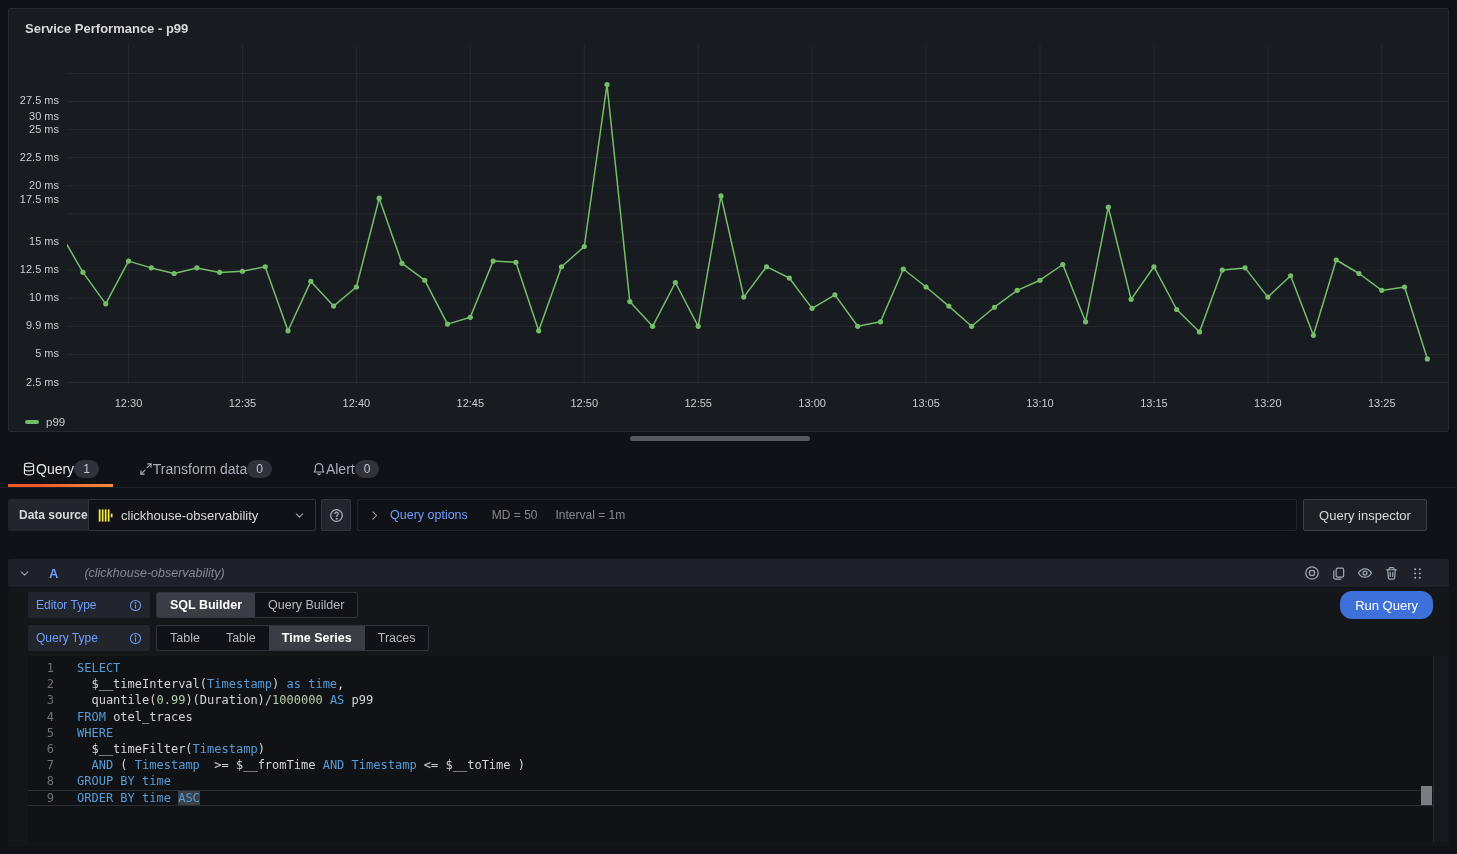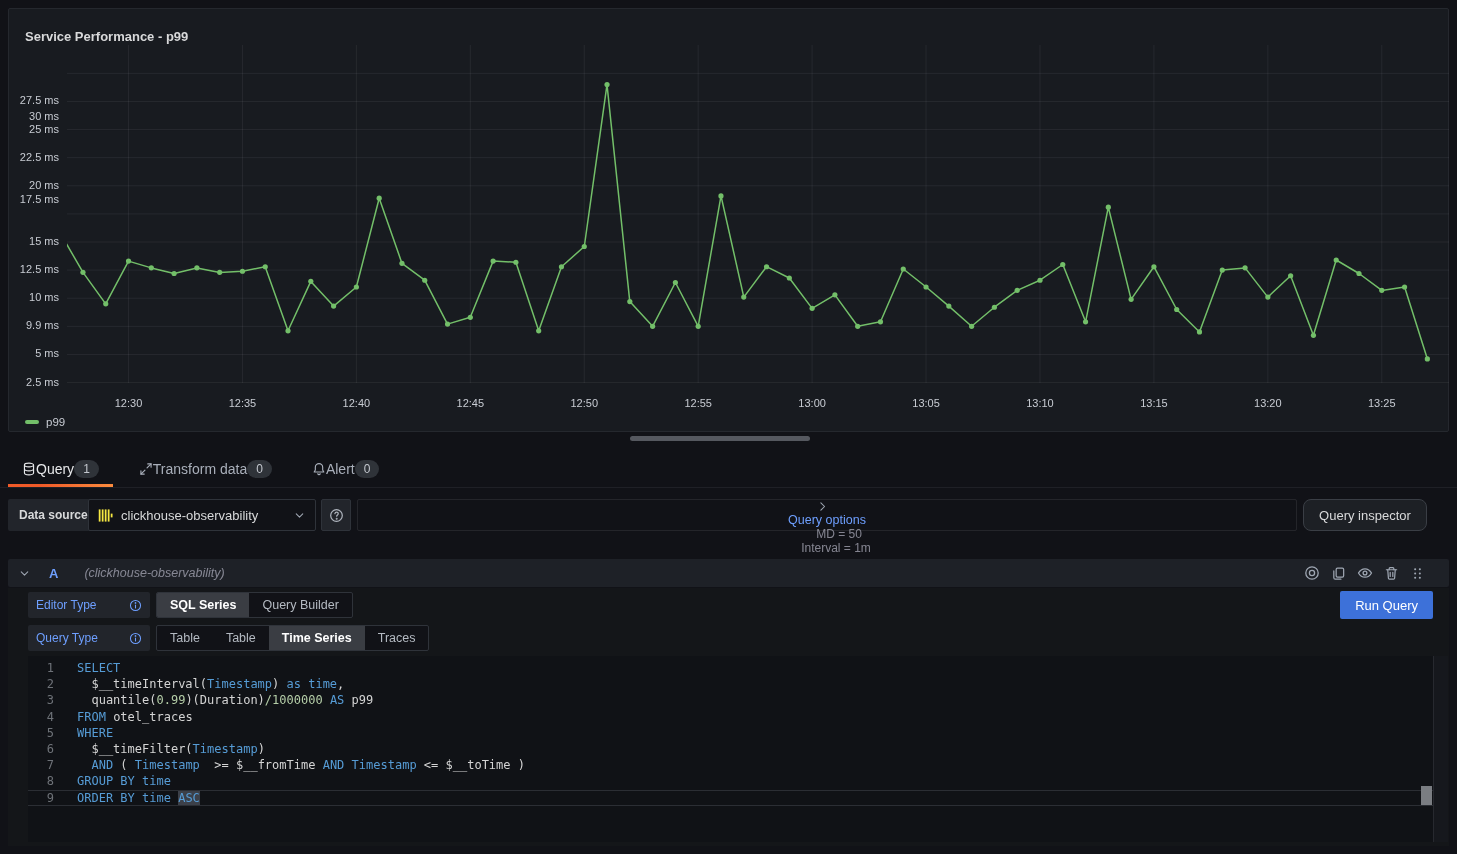--- a/index.html
+++ b/index.html
@@ -2,21 +2,21 @@
 <html><head>
 <meta charset="utf-8">
 <style>
   html,body{margin:0;padding:0;background:#0c0d10;}
   .page{position:relative;width:1457px;height:854px;background:#111217;overflow:hidden;
         font-family:"Liberation Sans",sans-serif;color:#d8d9da;}
 
   
   .panel{position:absolute;left:8px;top:8px;width:1441px;height:424px;background:#181b20;
          border:1px solid #25282e;border-radius:2px;box-sizing:border-box;}
-  .panel-title{position:absolute;left:16px;top:20px;font-size:13px;font-weight:700;color:#d8d9da;cursor:pointer;}
+  .panel-title{position:absolute;left:16px;top:12px;font-size:13px;font-weight:700;color:#d8d9da;cursor:pointer;}
   #plot{position:absolute;left:58px;top:36px;width:1382px;height:346px;}
   #plot svg{display:block;}
   .ylab{position:absolute;left:0;width:50px;text-align:right;font-size:11px;color:#c8ccd3;}
   .xlab{position:absolute;top:388px;font-size:11px;color:#c8ccd3;transform:translateX(-50%);}
   .legend{position:absolute;left:16px;top:407px;display:flex;align-items:center;gap:7px;}
   .legend-swatch{width:14px;height:4px;border-radius:2px;}
   .legend-label{font-size:11.5px;color:#c8ccd3;cursor:pointer;}
 
   
   .hscroll-thumb{position:absolute;left:630px;top:436px;width:180px;height:5px;border-radius:3px;background:#55585f;}
@@ -35,26 +35,26 @@
   
   .ds-label{position:absolute;left:8px;top:499px;height:32px;display:flex;align-items:center;
             padding:0 11px;background:#22252b;border-radius:2px;font-size:12px;font-weight:600;color:#d8d9da;box-sizing:border-box;}
   .ds-select{position:absolute;left:88px;top:499px;width:228px;height:32px;background:#111217;
              border:1px solid #2f333a;border-radius:2px;display:flex;align-items:center;gap:8px;
              padding:0 9px;box-sizing:border-box;font-size:13px;color:#d8d9da;cursor:pointer;}
   .ds-select .chev{margin-left:auto;color:#9fa7b3;display:flex;}
   .ds-help{position:absolute;left:321px;top:499px;width:30px;height:32px;border:1px solid #2f333a;background:#22252b;
            border-radius:2px;display:flex;align-items:center;justify-content:center;color:#aeb4bd;box-sizing:border-box;cursor:pointer;}
   .ds-opts{position:absolute;left:357px;top:499px;width:940px;height:32px;border:1px solid rgba(204,204,220,0.1);
-           border-radius:2px;display:flex;align-items:center;box-sizing:border-box;padding:0 10px;flex-direction:column;}
+           border-radius:2px;display:flex;align-items:center;box-sizing:border-box;padding:0 10px;}
   .ds-opts .chev-r{color:#9fa7b3;display:flex;margin-right:9px;cursor:pointer;}
   .qopts{color:#6e9fff;font-size:12.5px;font-weight:500;cursor:pointer;}
   .opt-kv{color:rgba(204,204,220,0.62);font-size:12px;margin-left:24px;}
   .btn-secondary{position:absolute;left:1303px;top:499px;width:124px;height:32px;background:#1d2025;
-           border:1px solid #3a3e45;border-radius:8px;display:flex;align-items:center;justify-content:center;
+           border:1px solid #3a3e45;border-radius:2px;display:flex;align-items:center;justify-content:center;
            font-size:13px;color:#d8d9da;box-sizing:border-box;cursor:pointer;}
 
   
   .qrow-header{position:absolute;left:8px;top:559px;width:1441px;height:28px;background:#1e2127;
            border-radius:2px;display:flex;align-items:center;box-sizing:border-box;padding:0 10px;}
   .qrow-header .collapse{color:#9fa7b3;display:flex;cursor:pointer;}
   .ref-id{color:#6e9fff;font-weight:700;font-size:13px;margin-left:18px;cursor:pointer;}
   .ds-hint{font-style:italic;font-size:12.5px;color:rgba(204,204,220,0.6);margin-left:26px;}
   .qrow-actions{margin-left:auto;display:flex;gap:11px;align-items:center;color:#9fa7b3;margin-right:14px;}
   .qrow-actions span{display:flex;cursor:pointer;}
@@ -66,21 +66,21 @@
   .field-row.r2{top:37px;}
   .chip{width:122px;background:#22252b;border-radius:2px;display:flex;align-items:center;
         justify-content:space-between;padding:0 8px;box-sizing:border-box;color:#6e9fff;
         font-size:12px;font-weight:500;margin-right:6px;}
   .chip .info{display:flex;color:#6e9fff;cursor:pointer;}
   .seg-group{display:flex;border:1px solid #2f333a;border-radius:2px;background:#111217;overflow:hidden;}
   .seg{display:flex;align-items:center;padding:0 13px;font-size:12.5px;color:#b4bac2;cursor:pointer;}
   .seg.selected{background:#3a3d43;color:#ffffff;font-weight:700;}
 
   .btn-primary{position:absolute;right:16px;top:3px;height:28px;padding:0 15px;background:#3d71d9;
-        border-radius:2px;color:#fff;font-size:13px;font-weight:500;display:flex;align-items:center;cursor:pointer;}
+        border-radius:12px;color:#fff;font-size:13px;font-weight:500;display:flex;align-items:center;cursor:pointer;}
 
   
   .code-editor{position:absolute;left:20px;top:68px;width:1420px;height:186px;background:#101216;
         font-family:"DejaVu Sans Mono",monospace;font-size:12px;overflow:hidden;}
   .code-lines{position:absolute;left:0;top:4px;right:15px;}
   .crow{display:flex;height:16.2px;line-height:16.2px;position:relative;}
   .crow.current{box-shadow:inset 0 1px 0 #2b2e34, inset 0 -1px 0 #2b2e34;}
   .ln{width:26px;text-align:right;color:#6e7278;flex:none;}
   .lcode{margin-left:23px;white-space:pre;}
   .kw{color:#569cd6;} .num{color:#b5cea8;} .txt{color:#d4d4d4;}
@@ -351,21 +351,21 @@
         <span>Editor Type</span>
         <span class="info">
             <svg viewBox="0 0 16 16" width="13" height="13" fill="none" stroke="currentColor" stroke-width="1.3" stroke-linecap="round" stroke-linejoin="round">
               <circle cx="8" cy="8" r="6.2"></circle>
               <path d="M8 7.3V11"></path>
               <circle cx="8" cy="4.8" r=".4" fill="currentColor"></circle>
             </svg>
           </span>
       </div>
       <div class="seg-group" id="editor-type-group">
-          <div class="seg selected">SQL Series</div>
+          <div class="seg selected">SQL Builder</div>
           <div class="seg">Query Builder</div>
         </div>
     </div>
     <div class="field-row r2">
       <div class="chip">
         <span>Query Type</span>
         <span class="info">
             <svg viewBox="0 0 16 16" width="13" height="13" fill="none" stroke="currentColor" stroke-width="1.3" stroke-linecap="round" stroke-linejoin="round">
               <circle cx="8" cy="8" r="6.2"></circle>
               <path d="M8 7.3V11"></path>

